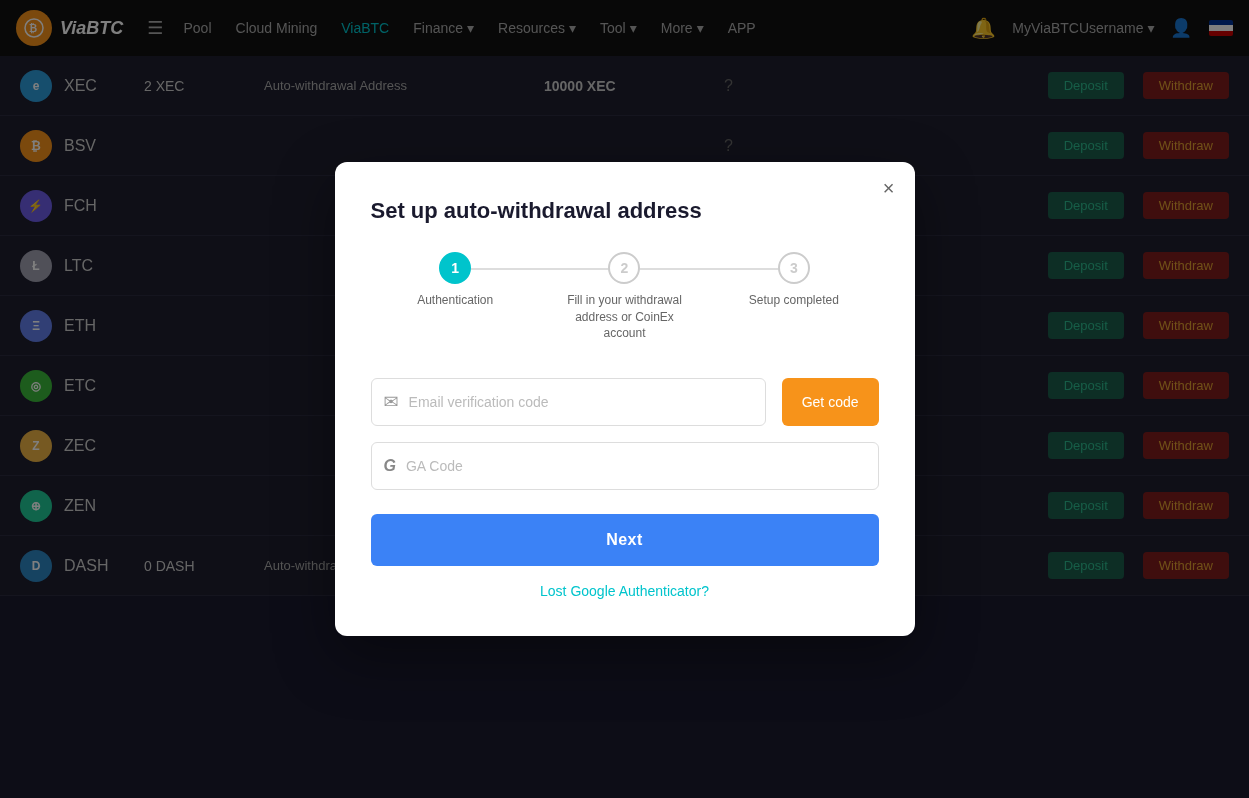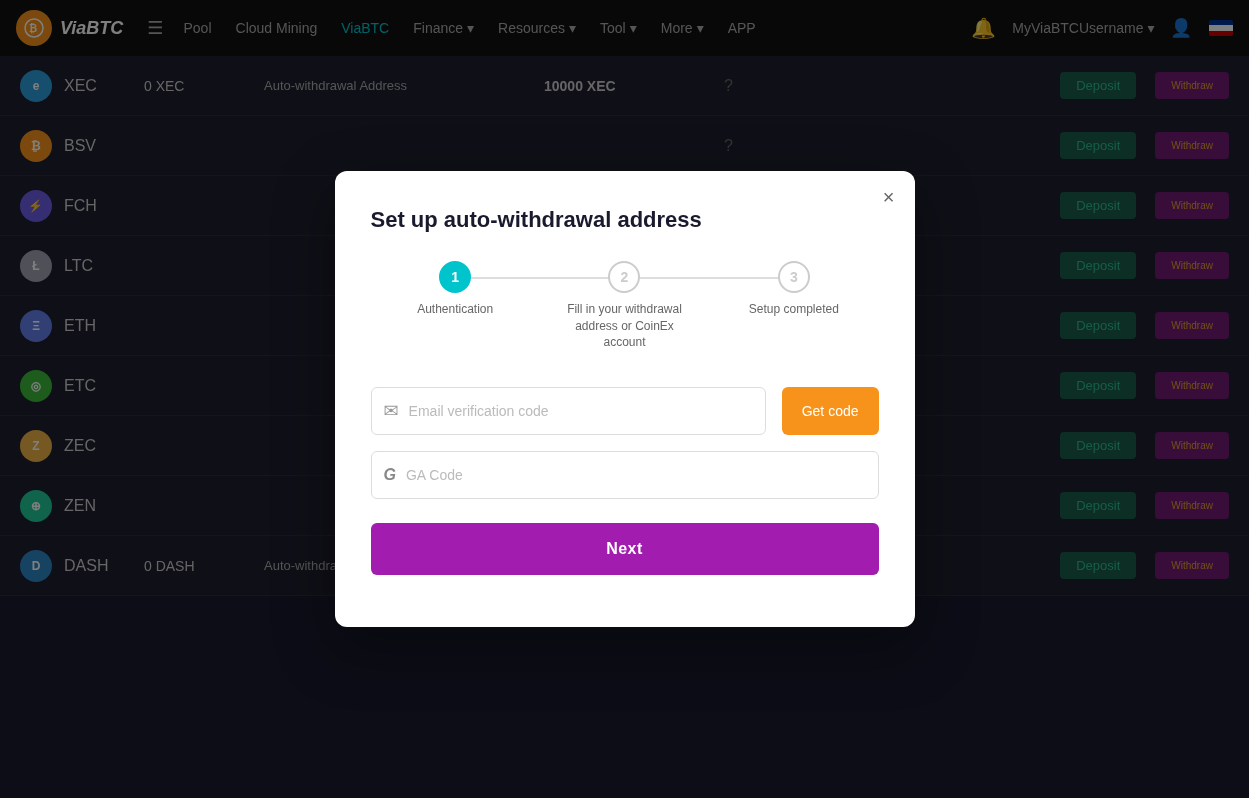--- a/index.html
+++ b/index.html
@@ -149,27 +149,27 @@
     .btn-deposit {
       background: #1a5c4a;
       color: #2dba8e;
       border: none;
       padding: 6px 16px;
       border-radius: 4px;
       cursor: pointer;
       font-size: 13px;
     }
     .btn-withdraw {
-      background: #701a75;
+      background: #7f1d1d;
       color: #e0a030;
       border: none;
       padding: 6px 16px;
       border-radius: 4px;
       cursor: pointer;
-      font-size: 10px;
+      font-size: 13px;
     }
 
     
     .overlay {
       position: absolute;
       top: 0;
       left: 0;
       width: 100%;
       height: 100%;
       background: rgba(0,0,0,0.5);
@@ -312,21 +312,21 @@
       border-radius: 6px;
       padding: 0 12px;
       height: 48px;
       background: #fff;
     }
 
     
     .btn-next {
       width: 100%;
       height: 52px;
-      background: #a21caf;
+      background: #3b82f6;
       color: white;
       border: none;
       border-radius: 6px;
       font-size: 16px;
       font-weight: 600;
       cursor: pointer;
       margin-top: 8px;
       margin-bottom: 16px;
       letter-spacing: 0.5px;
     }
@@ -382,21 +382,21 @@
     <span style="color:#aaa;font-size:18px;">👤</span>
     <div class="flag-icon"></div>
   </div>
 </nav>
 
 <div class="table-content">
 
   <div class="table-row">
     <div class="coin-icon coin-xec">e</div>
     <div class="coin-name">XEC</div>
-    <div class="coin-balance">0 XEC</div>
+    <div class="coin-balance">2 XEC</div>
     <div class="coin-address">Auto-withdrawal Address</div>
     <div class="coin-threshold">10000 XEC</div>
     <div class="coin-help">?</div>
     <div class="coin-actions">
       <button class="btn-deposit">Deposit</button>
       <button class="btn-withdraw">Withdraw</button>
     </div>
   </div>
 
   <div class="table-row">
@@ -553,14 +553,17 @@
       <div class="input-wrapper">
         <span class="input-icon" style="font-weight:bold; font-size:16px; color:#888; font-style:italic;">G</span>
         <input class="form-input" type="text" placeholder="GA Code" style="">
       </div>
     </div>
 
     
     <button class="btn-next">Next</button>
 
     
+    <div style="text-align:center;">
+      <a class="lost-auth">Lost Google Authenticator?</a>
+    </div>
   </div>
 </div>
 
 </body></html>

